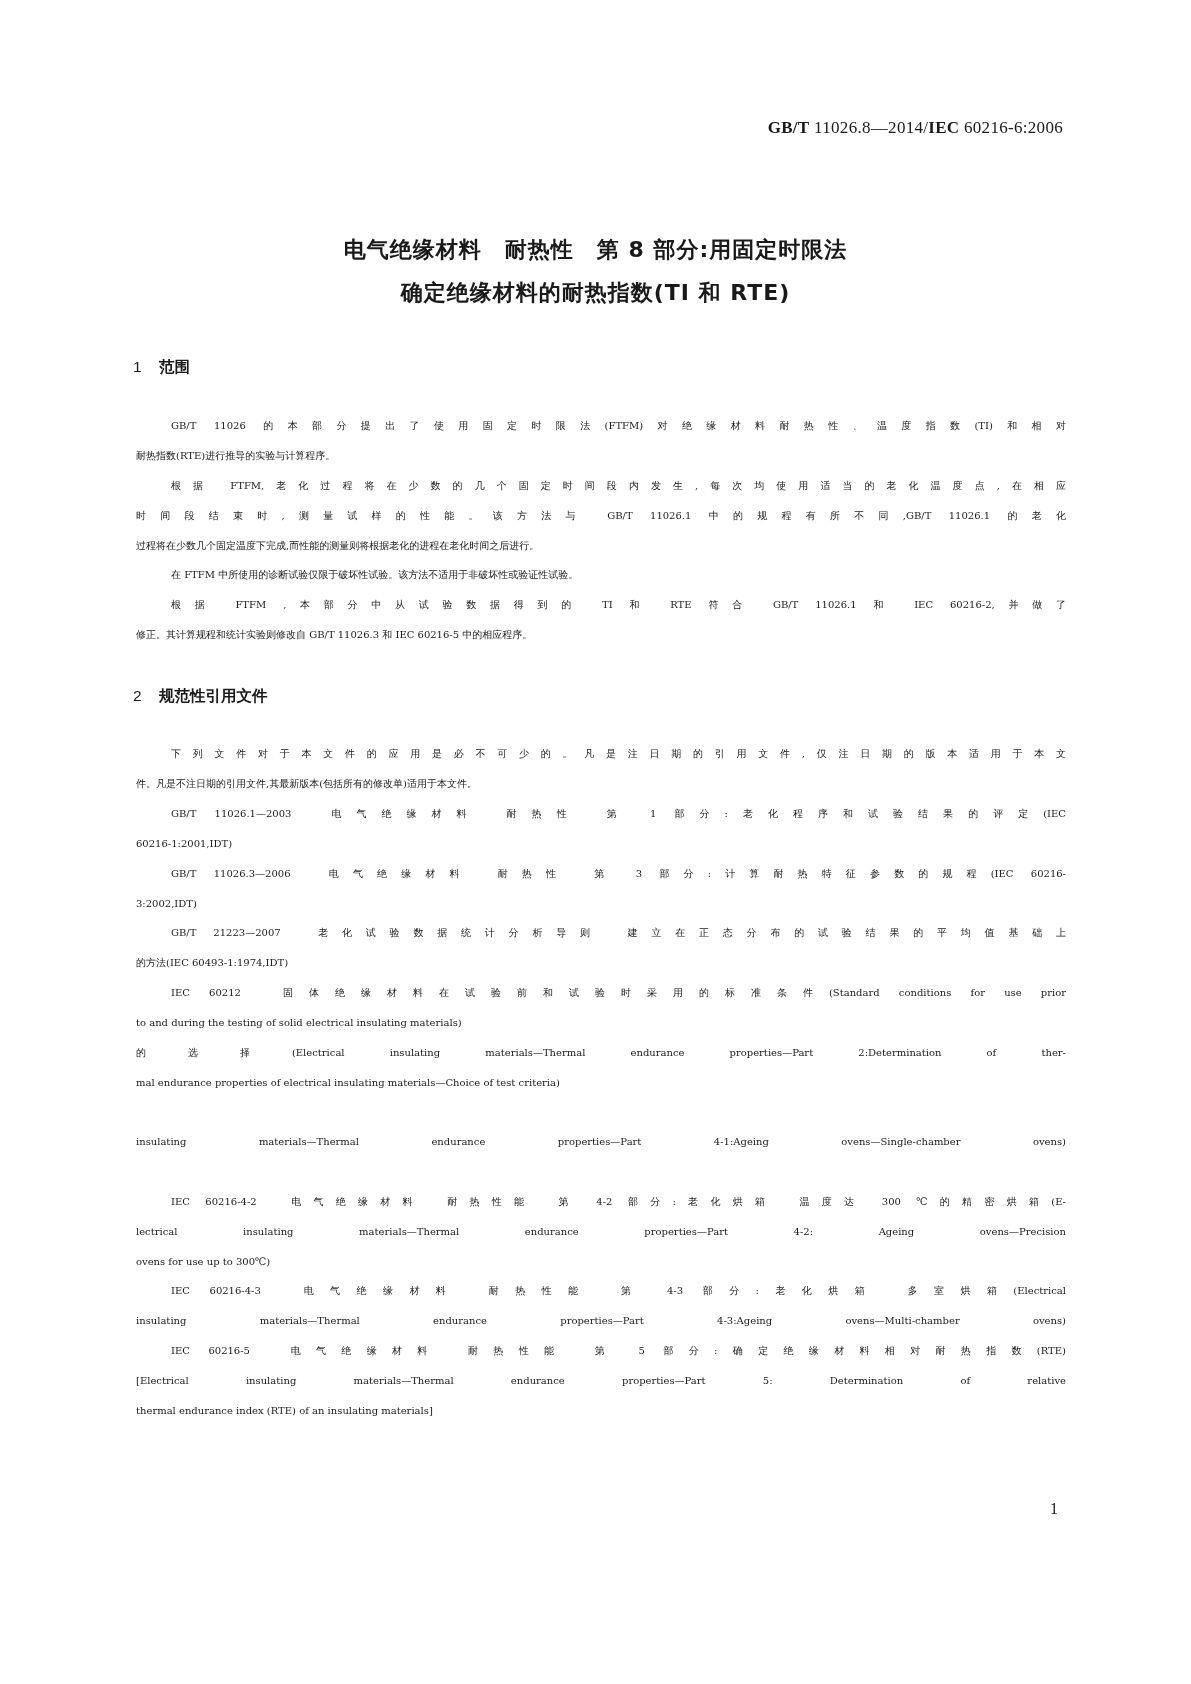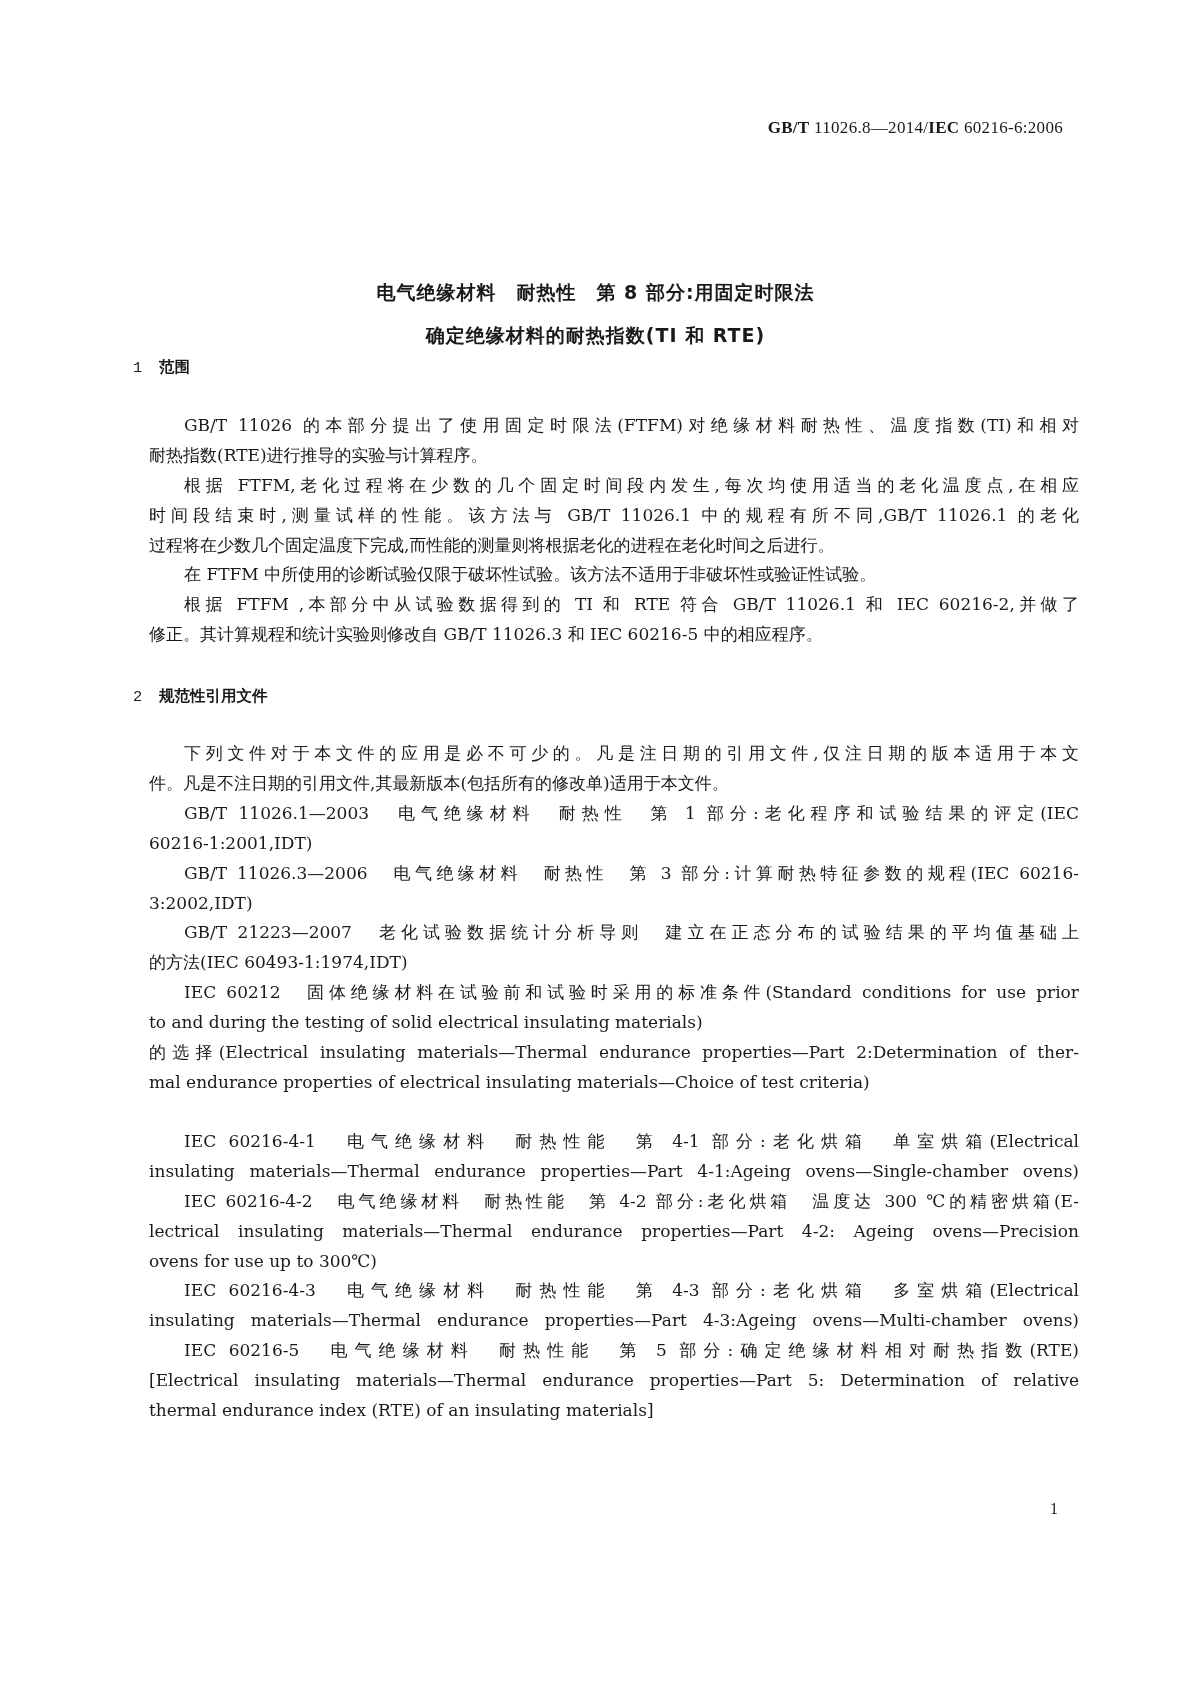--- a/index.html
+++ b/index.html
@@ -2,27 +2,27 @@
 <html><head>
 <meta charset="utf-8">
 <style>
   html, body { margin: 0; padding: 0; background: #ffffff; }
   body { width: 1191px; height: 1684px; position: relative; overflow: hidden;
          font-family: "DejaVu Serif", "Liberation Serif", serif; color: #1a1a1a; }
   .header-code { position: absolute; top: 118px; right: 128px; font-size: 17px;
                  font-family: "Liberation Serif", serif; letter-spacing: 0.3px; }
   .header-code b { font-weight: bold; }
   .title { position: absolute; top: 228px; left: 0; width: 1191px; text-align: center;
-           font-family: "DejaVu Sans", sans-serif; font-size: 19px; line-height: 43px;
-           font-weight: bold; letter-spacing: 1px; margin-top: 43px; }
+           font-family: "DejaVu Sans", sans-serif; font-size: 22px; line-height: 43px;
+           font-weight: bold; letter-spacing: 1px; }
   .content { position: absolute; left: 133px; width: 930px; top: 0; }
-  .sec-head { position: absolute; left: 0; font-family: Liberation Mono, monospace;
+  .sec-head { position: absolute; left: 0; font-family: Liberation Sans, sans-serif;
               font-size: 15.5px; font-weight: bold; }
   .sec-head .num { display: inline-block; width: 26px; font-weight: normal; }
-  .para { position: absolute; left: 16px; width: 930px; font-size: 17px; line-height: 29.8px;
+  .para { position: absolute; left: 3px; width: 930px; font-size: 10px; line-height: 29.8px;
           text-align: justify; }
   .para .line { display: block; white-space: nowrap; text-align: justify; text-align-last: justify; }
   .para .line.last { text-align-last: left; }
   .para .line.indent { padding-left: 35px; }
   .page-num { position: absolute; top: 1500px; right: 133px; font-size: 16px;
               font-family: "Liberation Serif", serif; }
 </style>
 </head>
 <body>
 
@@ -80,21 +80,20 @@
   </div>
   <div class="para" style="top:978px">
     <span class="line indent">IEC 60212　固体绝缘材料在试验前和试验时采用的标准条件(Standard conditions for use prior</span>
     <span class="line last">to and during the testing of solid electrical insulating materials)</span>
   </div>
   <div class="para" style="top:1038px">
     <span class="line">的选择(Electrical insulating materials—Thermal endurance properties—Part 2:Determination of ther-</span>
     <span class="line last">mal endurance properties of electrical insulating materials—Choice of test criteria)</span>
   </div>
   <div class="para" style="top:1127px">
-    <span class="line indent">IEC 60216-4-1　电气绝缘材料　耐热性能　第 4-1 部分:老化烘箱　单室烘箱(Electrical</span>
     <span class="line">insulating materials—Thermal endurance properties—Part 4-1:Ageing ovens—Single-chamber ovens)</span>
   </div>
   <div class="para" style="top:1187px">
     <span class="line indent">IEC 60216-4-2　电气绝缘材料　耐热性能　第 4-2 部分:老化烘箱　温度达 300 ℃的精密烘箱(E-</span>
     <span class="line">lectrical insulating materials—Thermal endurance properties—Part 4-2: Ageing ovens—Precision</span>
     <span class="line last">ovens for use up to 300℃)</span>
   </div>
   <div class="para" style="top:1276px">
     <span class="line indent">IEC 60216-4-3　电气绝缘材料　耐热性能　第 4-3 部分:老化烘箱　多室烘箱(Electrical</span>
     <span class="line">insulating materials—Thermal endurance properties—Part 4-3:Ageing ovens—Multi-chamber ovens)</span>

